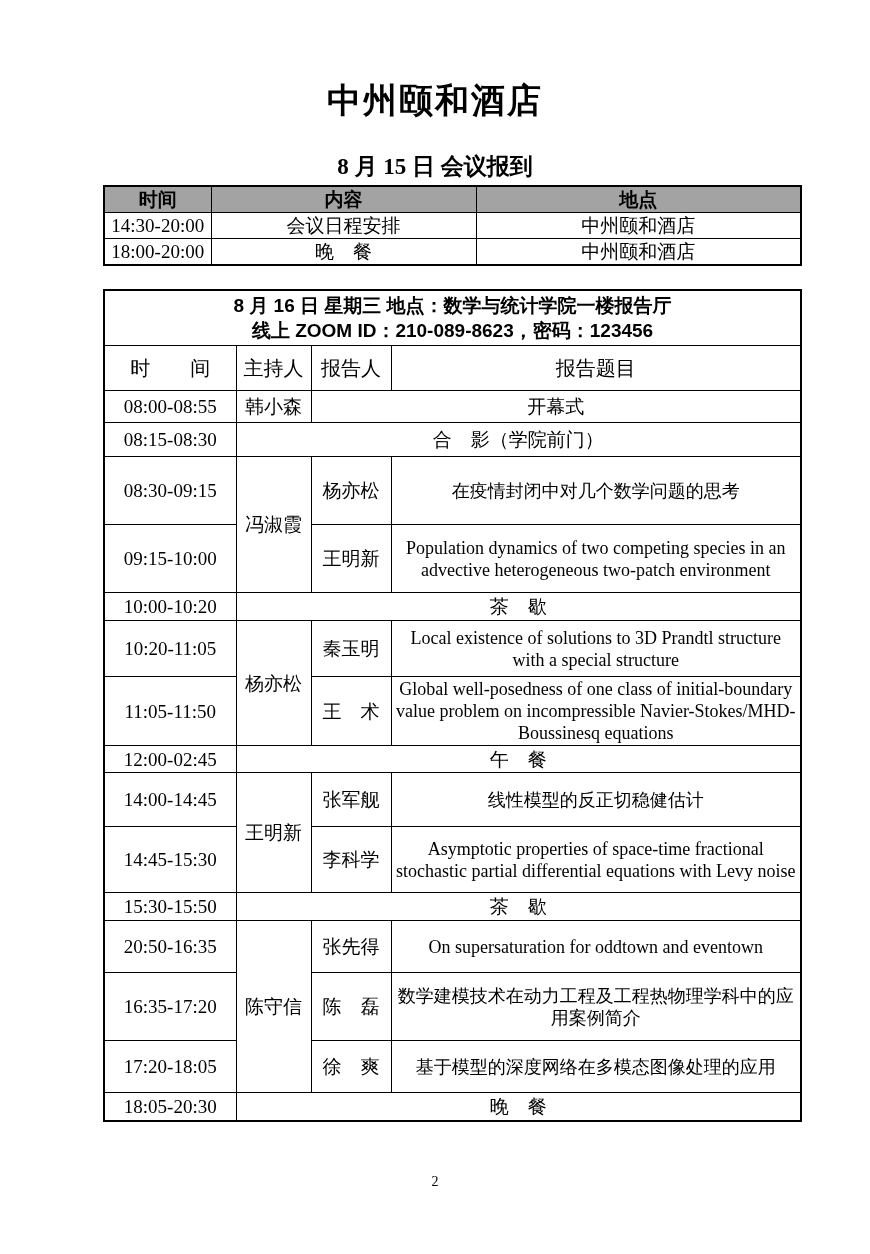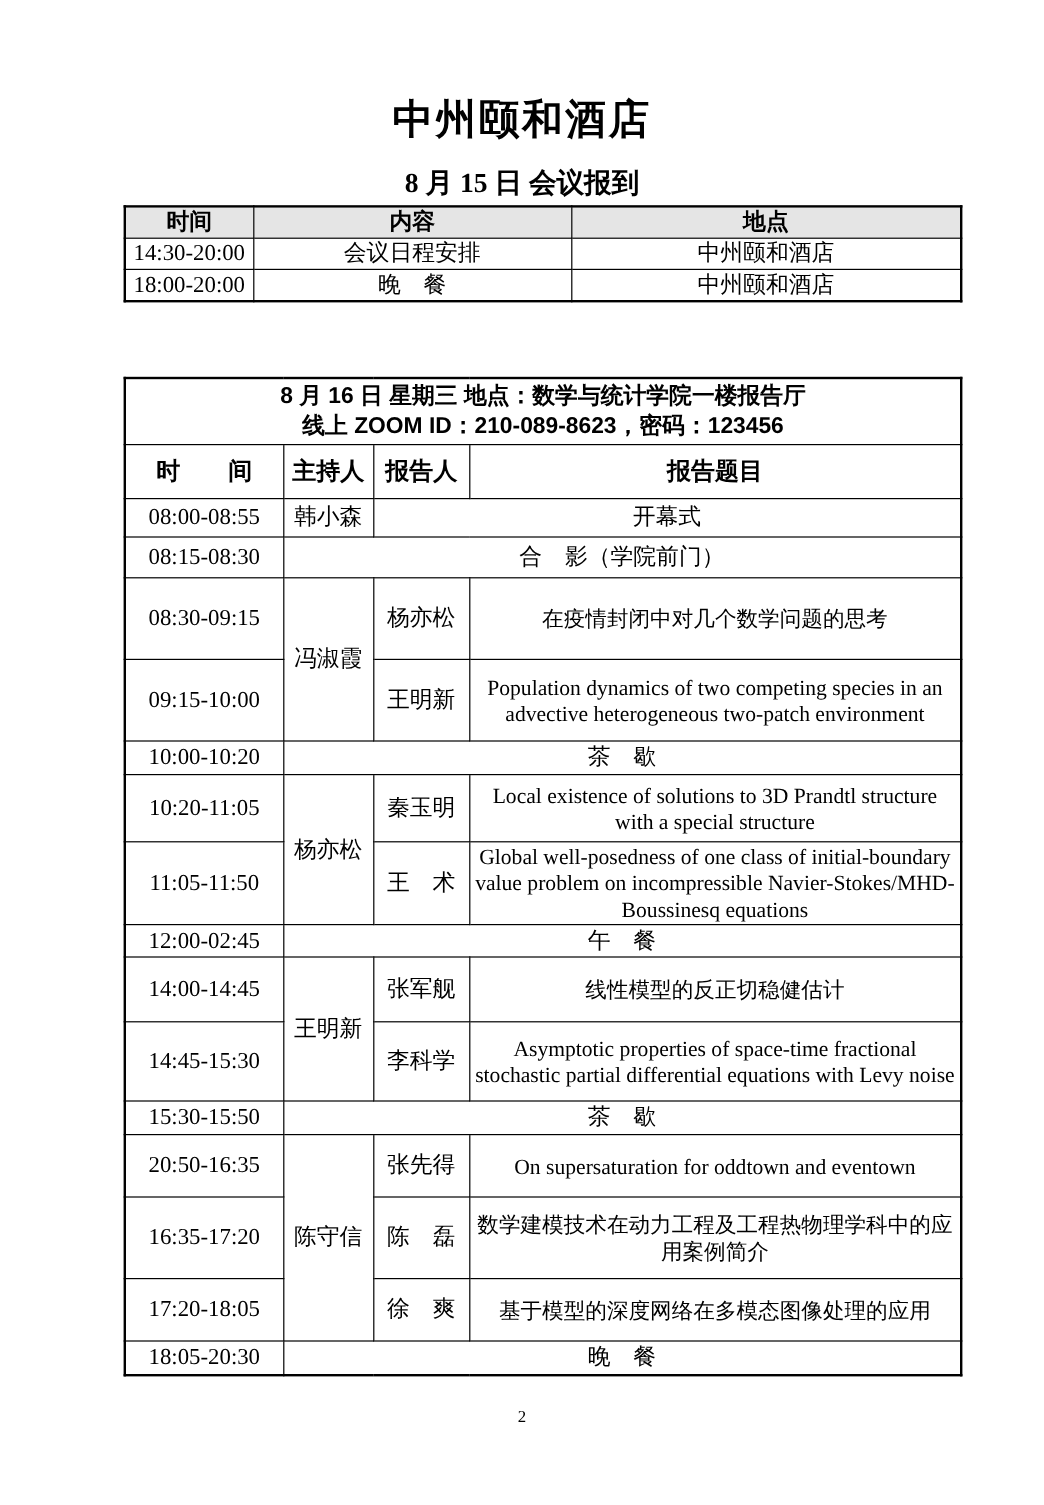--- a/index.html
+++ b/index.html
@@ -16,21 +16,21 @@
   .doc-title {
     padding-top: 80px;
     text-align: center;
     font-family: "Liberation Sans", "DejaVu Sans", sans-serif;
     font-weight: bold;
     font-size: 34px;
     line-height: 1.2;
     letter-spacing: 2px;
   }
   .section-heading {
-    margin-top: 18px;
+    margin-top: 32px;
     text-align: center;
     font-weight: bold;
     font-size: 23px;
     line-height: 28px;
   }
 
   table {
     border-collapse: collapse;
     table-layout: fixed;
     margin-left: 103px;
@@ -39,41 +39,41 @@
   td {
     border: 1.6px solid #000;
     text-align: center;
     vertical-align: middle;
     padding: 1px 4px;
     font-size: 19px;
     line-height: 23px;
     overflow: hidden;
   }
   table.t1 { margin-top: 4px; border: 2.4px solid #000; }
-  table.t2 { margin-top: 62px; border: 2.4px solid #000; }
+  table.t2 { margin-top: 23px; border: 2.4px solid #000; }
 
   .t1 .head td {
-    background: #e5e5e5;
+    background: #a3a3a3;
     font-weight: bold;
     height: 25px;
     margin-left: 43px;
   }
   .t1 .body-row td { height: 25px; }
 
   .t2 .tbl-title td {
     height: 56px;
     font-family: "Liberation Sans", "DejaVu Sans", sans-serif;
     font-weight: bold;
     font-size: 19px;
     line-height: 25px;
   }
   .t2 .head td {
     height: 45px;
     font-family: "Liberation Sans", "DejaVu Sans", sans-serif;
-    font-weight: bold;
+    font-weight: normal;
     font-size: 20px;
   }
   .t2 td.time { font-size: 19px; }
   .t2 td.talk { font-size: 18px; line-height: 22px; text-align: center; }
 
   .page-number {
     position: absolute;
     top: 1174px;
     left: 0; right: 0;
     text-align: center;

